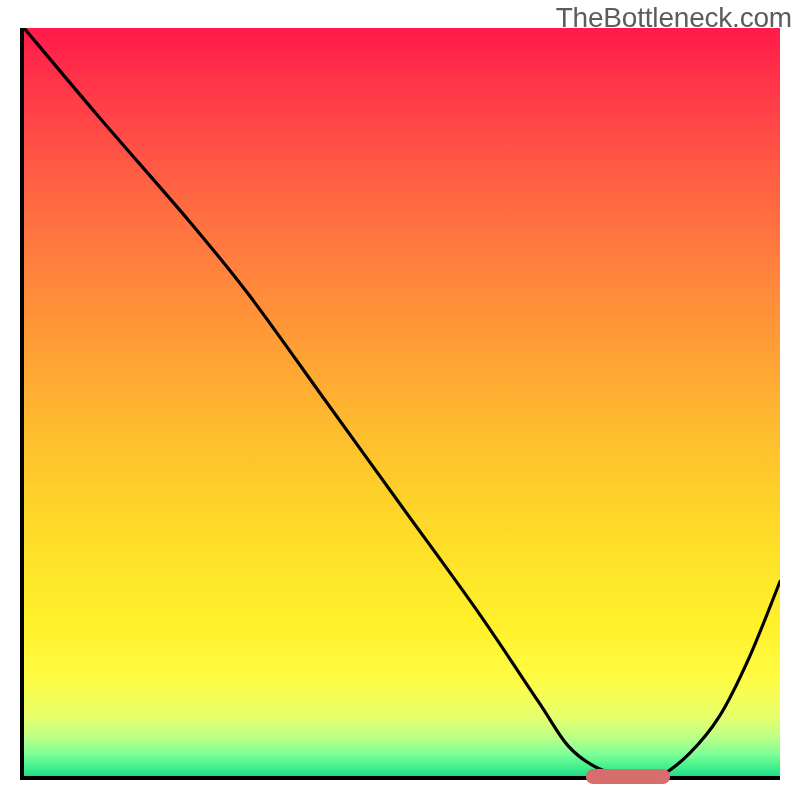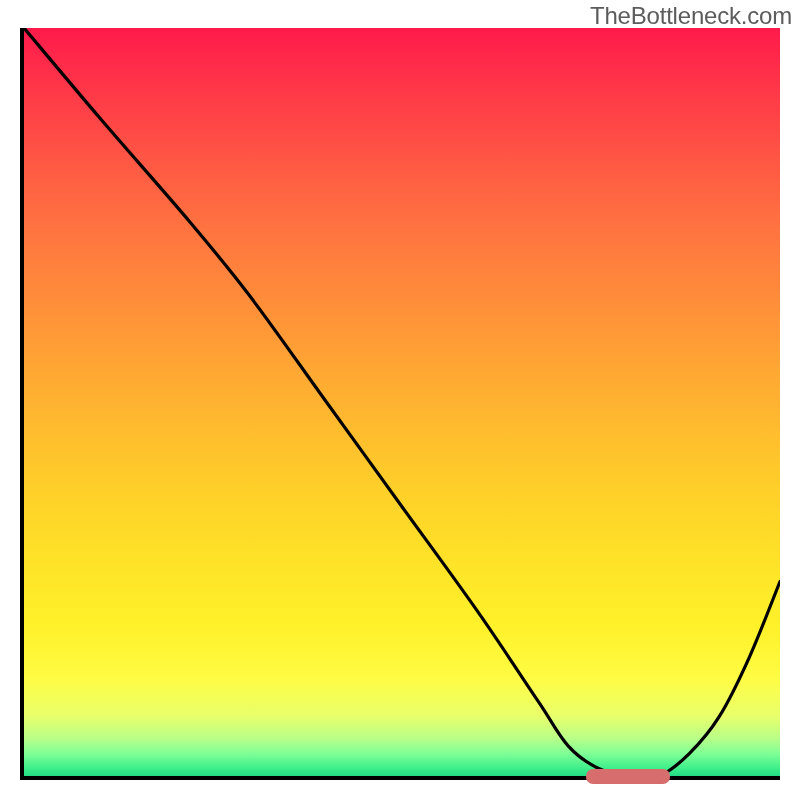--- a/index.html
+++ b/index.html
@@ -12,21 +12,21 @@
   }
   .container {
     position: relative;
     width: 800px;
     height: 800px;
   }
   .watermark {
     position: absolute;
     top: 2px;
     right: 8px;
-    font-size: 24px;
+    font-size: 28px;
     font-weight: 400;
     color: #5c5c5c;
     letter-spacing: -0.2px;
   }
   .plot-frame {
     position: absolute;
     left: 20px;
     top: 28px;
     width: 760px;
     height: 752px;

